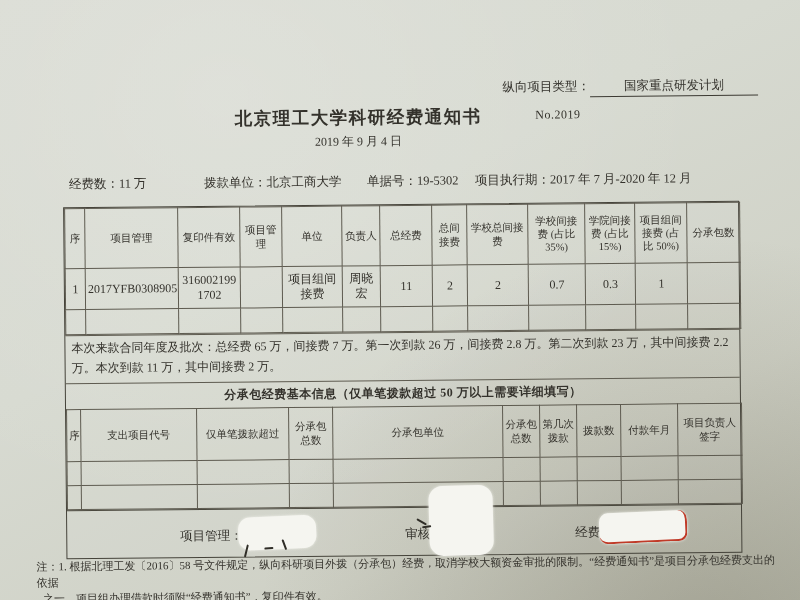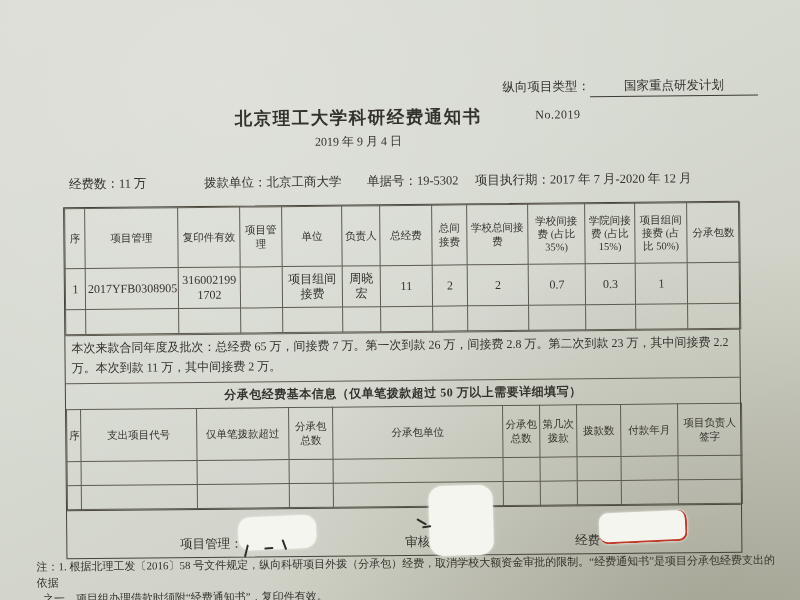--- a/index.html
+++ b/index.html
@@ -26,21 +26,21 @@
   .frame{left:64px;top:204px;width:676px;height:352px;border:1.6px solid #45433a;box-sizing:border-box;background:rgba(255,255,255,0.04);}
   table{border-collapse:collapse;table-layout:fixed;width:675px;}
   td{border:1px solid #5e5b50;text-align:center;vertical-align:middle;padding:1px 2px;overflow:hidden;}
   .t1 td{font-size:10.5px;line-height:1.25;}
   .t1 .drow td{font-size:12px;}
   .cardno{word-break:break-all;}
   .t2 td{font-size:10.5px;line-height:1.25;}
   .noteRow{border-top:1px solid #5e5b50;height:48px;box-sizing:border-box;padding:3px 6px;font-size:12px;line-height:1.65;text-align:left;}
   .secRow{border-top:1px solid #5e5b50;height:26px;box-sizing:border-box;font-size:12px;font-weight:bold;text-align:center;line-height:24px;letter-spacing:.5px;}
   .sigRow{position:relative;border-top:1.4px solid #4a483e;height:50px;box-sizing:border-box;font-size:12.5px;}
-  .sigRow span{position:absolute;top:26px;font-family:Liberation Serif, serif;}
+  .sigRow span{position:absolute;top:18px;font-family:Liberation Serif, serif;}
   .sigManager{left:113px;} .sigAudit{left:338px;} .sigFund{left:508px;}
   
   .patch{position:absolute;background:#f5f5f0;box-shadow:0 0 3px rgba(245,245,240,.9);}
   .pA{left:236px;top:515px;width:78px;height:33px;border-radius:12px;transform:rotate(-2deg);}
   .pB{left:427px;top:486px;width:64px;height:70px;border-radius:14px;transform:rotate(-1deg);}
   .pC{left:597px;top:514px;width:86px;height:29px;border-radius:9px;transform:rotate(-2deg);
       border-right:2.5px solid #c03a28;border-bottom:2.5px solid #c03a28;}
   .mark{position:absolute;background:#2f2d27;border-radius:1px;}
   .m1{left:243px;top:543px;width:2px;height:13px;transform:rotate(14deg);}
   .m2{left:262px;top:546px;width:9px;height:2px;transform:rotate(-4deg);}

